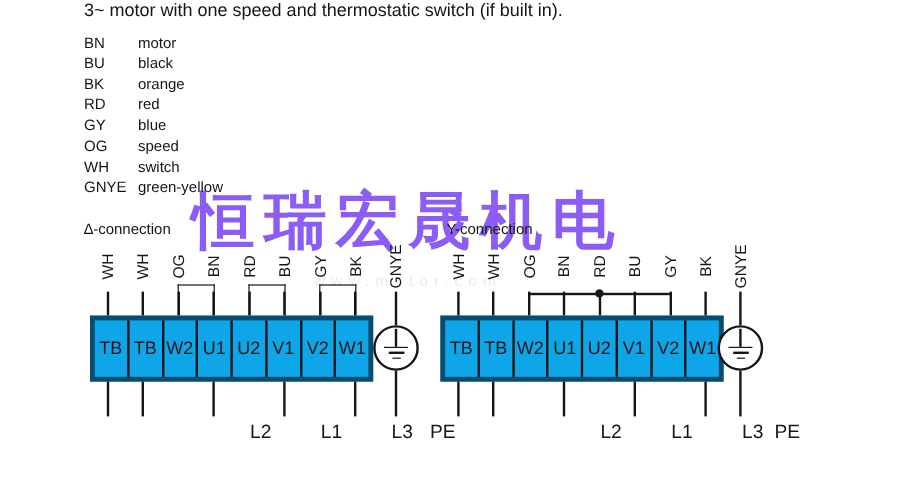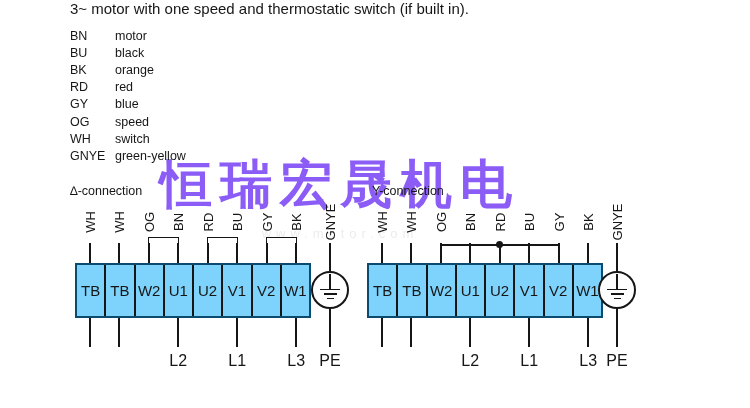--- a/index.html
+++ b/index.html
@@ -14,28 +14,28 @@
 
   .watermark { position:absolute; left:110px; top:150px; width:460px; text-align:center; z-index:1; pointer-events:none; }
   .wm-main { font-size:52px; font-weight:bold; color:#8b5cf6; letter-spacing:8px; white-space:nowrap; }
   .wm-sub  { margin-top:6px; font-size:13px; color:#ececec; letter-spacing:5px; }
 
   #diagrams { position:absolute; left:0; top:0; width:750px; height:408px; z-index:2; }
   .seclabel { position:absolute; font-size:12.5px; white-space:nowrap; }
   .wirelabel { position:absolute; font-size:13px; white-space:nowrap;
                transform:translate(-50%,-50%) rotate(-90deg); }
   .ln { position:absolute; background:#161616; }
-  .termrow { position:absolute; display:flex; border:2px solid #0c4a6e; background:#7dd3fc; }
+  .termrow { position:absolute; display:flex; border:4px solid #0c4a6e; background:#0ea5e9; }
   .cell { flex:1; display:flex; align-items:center; justify-content:center; font-size:15px; }
   .bl { border-left:2px solid #161616; }
   .bridge { position:absolute; border:1.6px solid #161616; border-bottom:none; background:transparent; }
   .dot { position:absolute; width:7px; height:7px; border-radius:50%; background:#161616; }
   .pecircle { position:absolute; width:38px; height:38px; border:2px solid #161616;
               border-radius:50%; background:#ffffff; }
-  .supplabel { position:absolute; font-size:16px; transform:translateX(-50%); white-space:nowrap; }
+  .supplabel { position:absolute; font-size:16px; transform:translateX(-50%); white-space:nowrap;margin-left:39px; }
 </style>
 </head>
 <body>
 
 <div id="canvas">
   <div id="title">3~ motor with one speed and thermostatic switch (if built in).</div>
   <div id="legend">
       <div class="leg-row">
         <span class="leg-code">BN</span>
         <span>motor</span>

